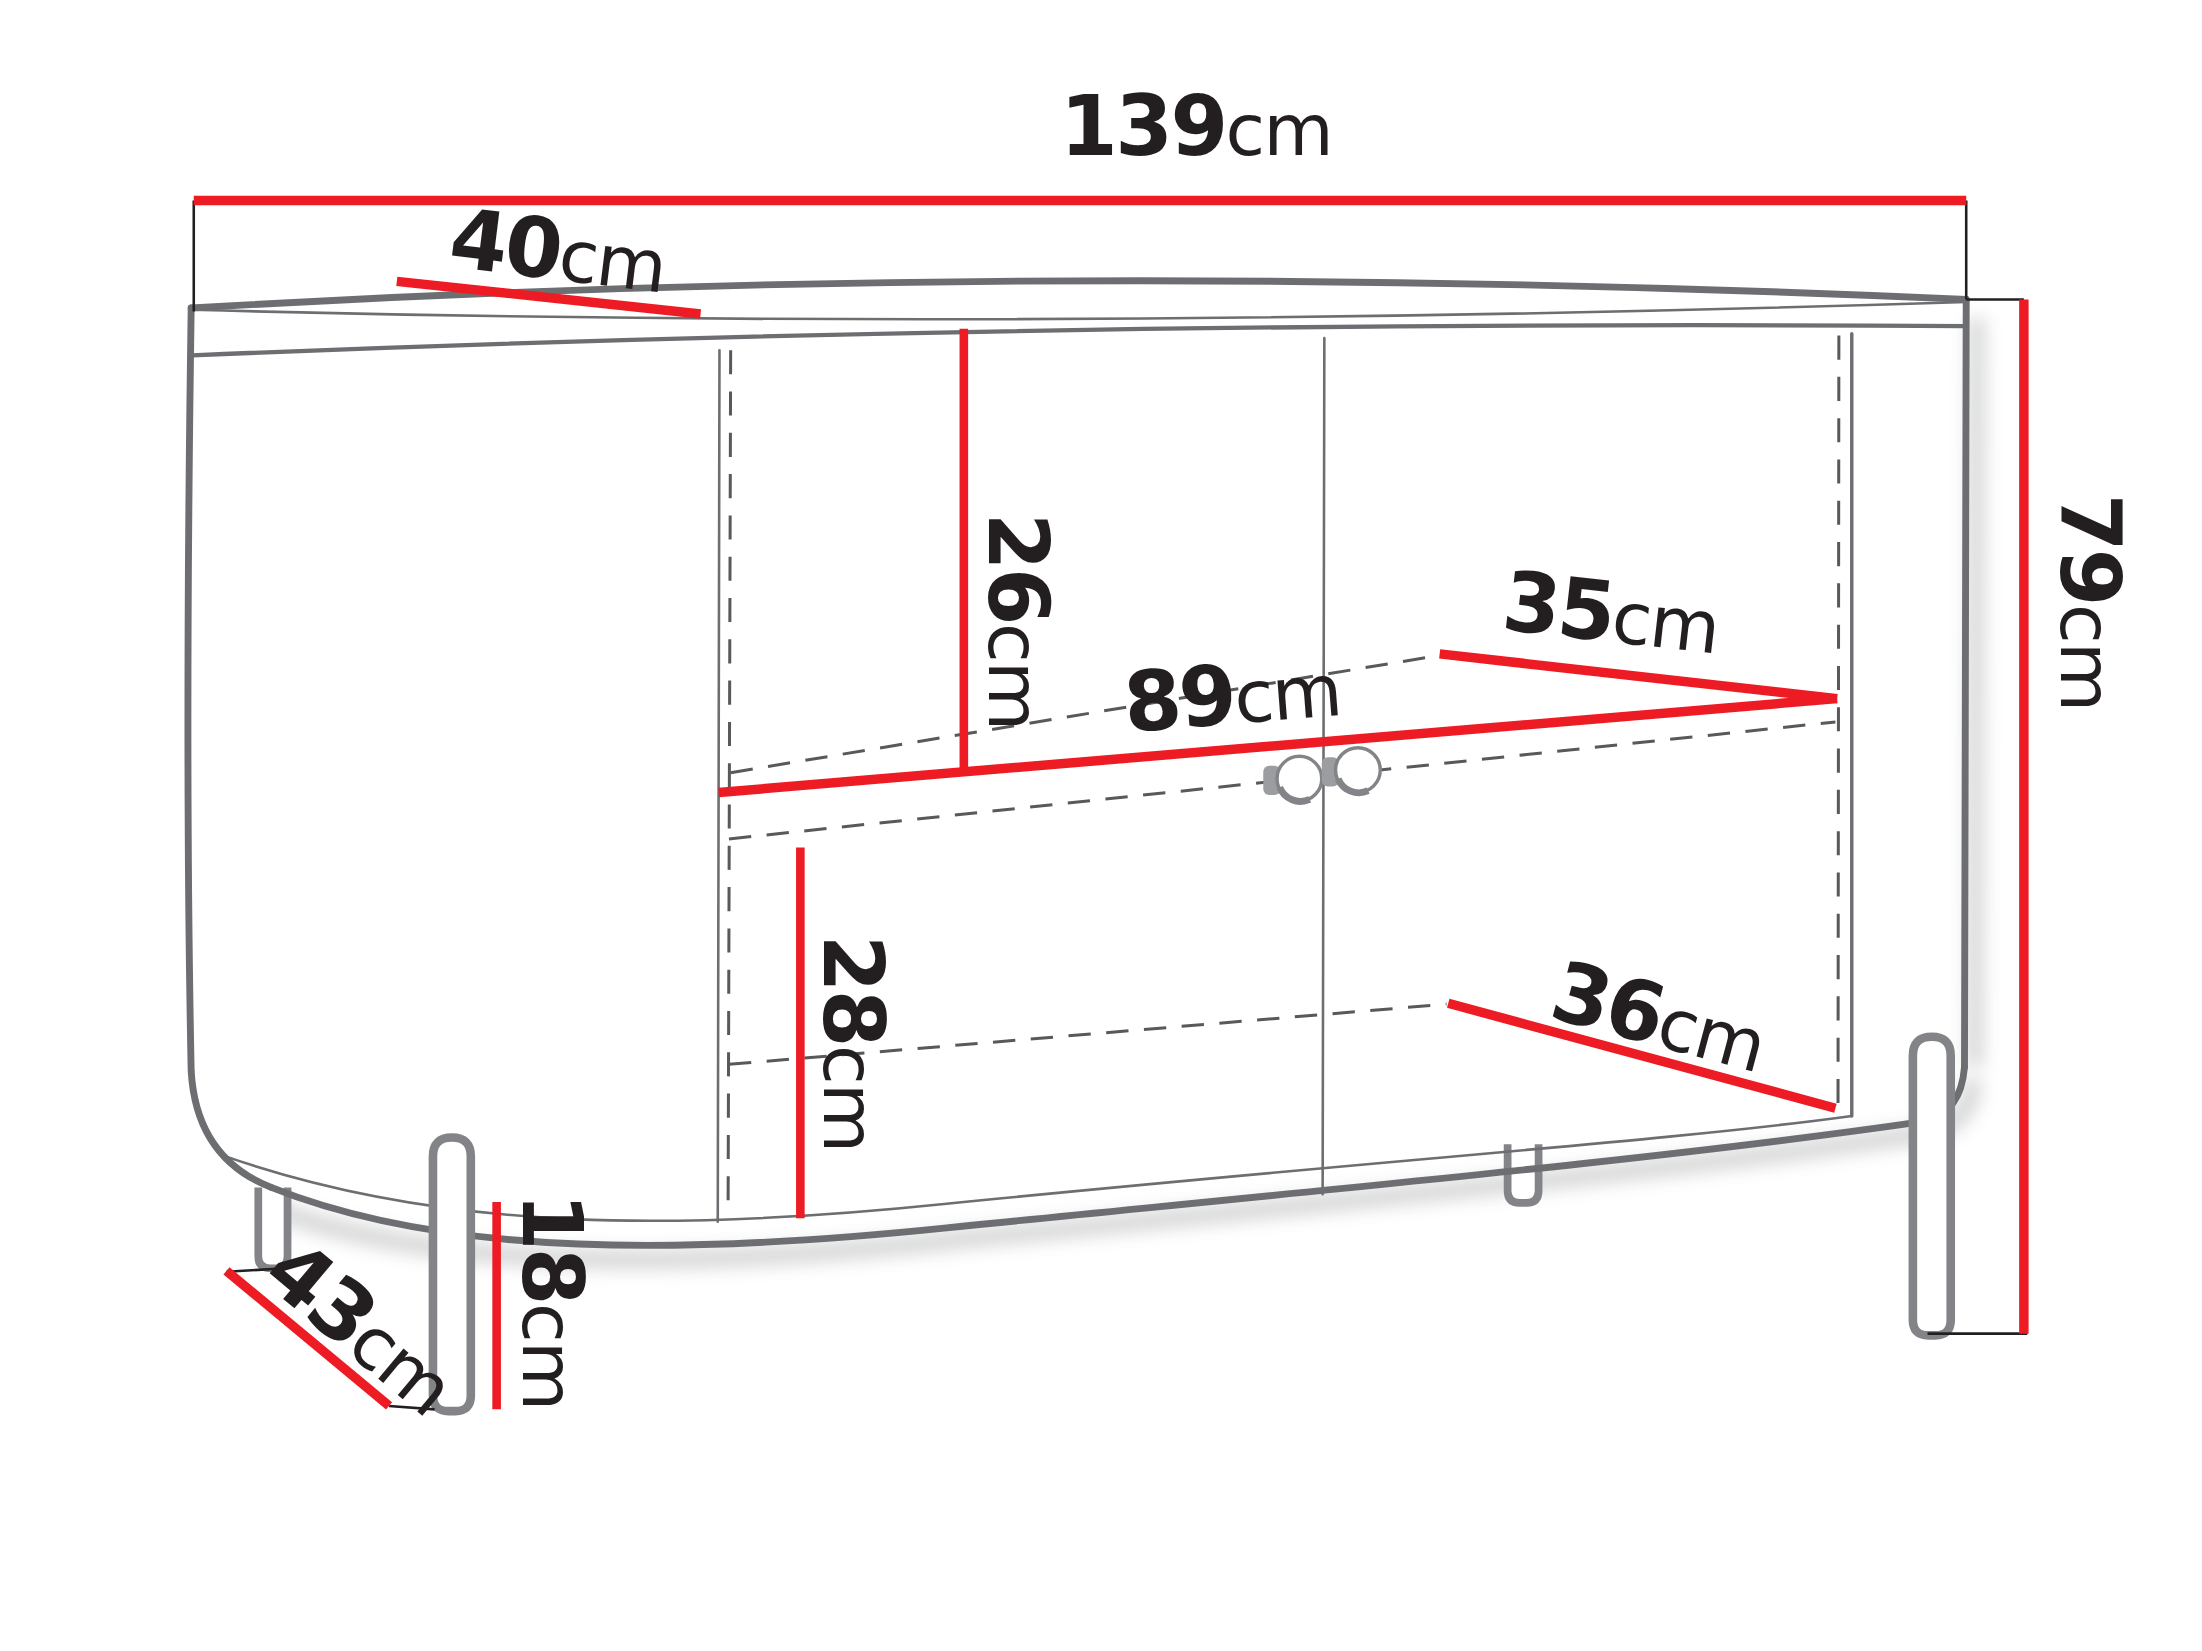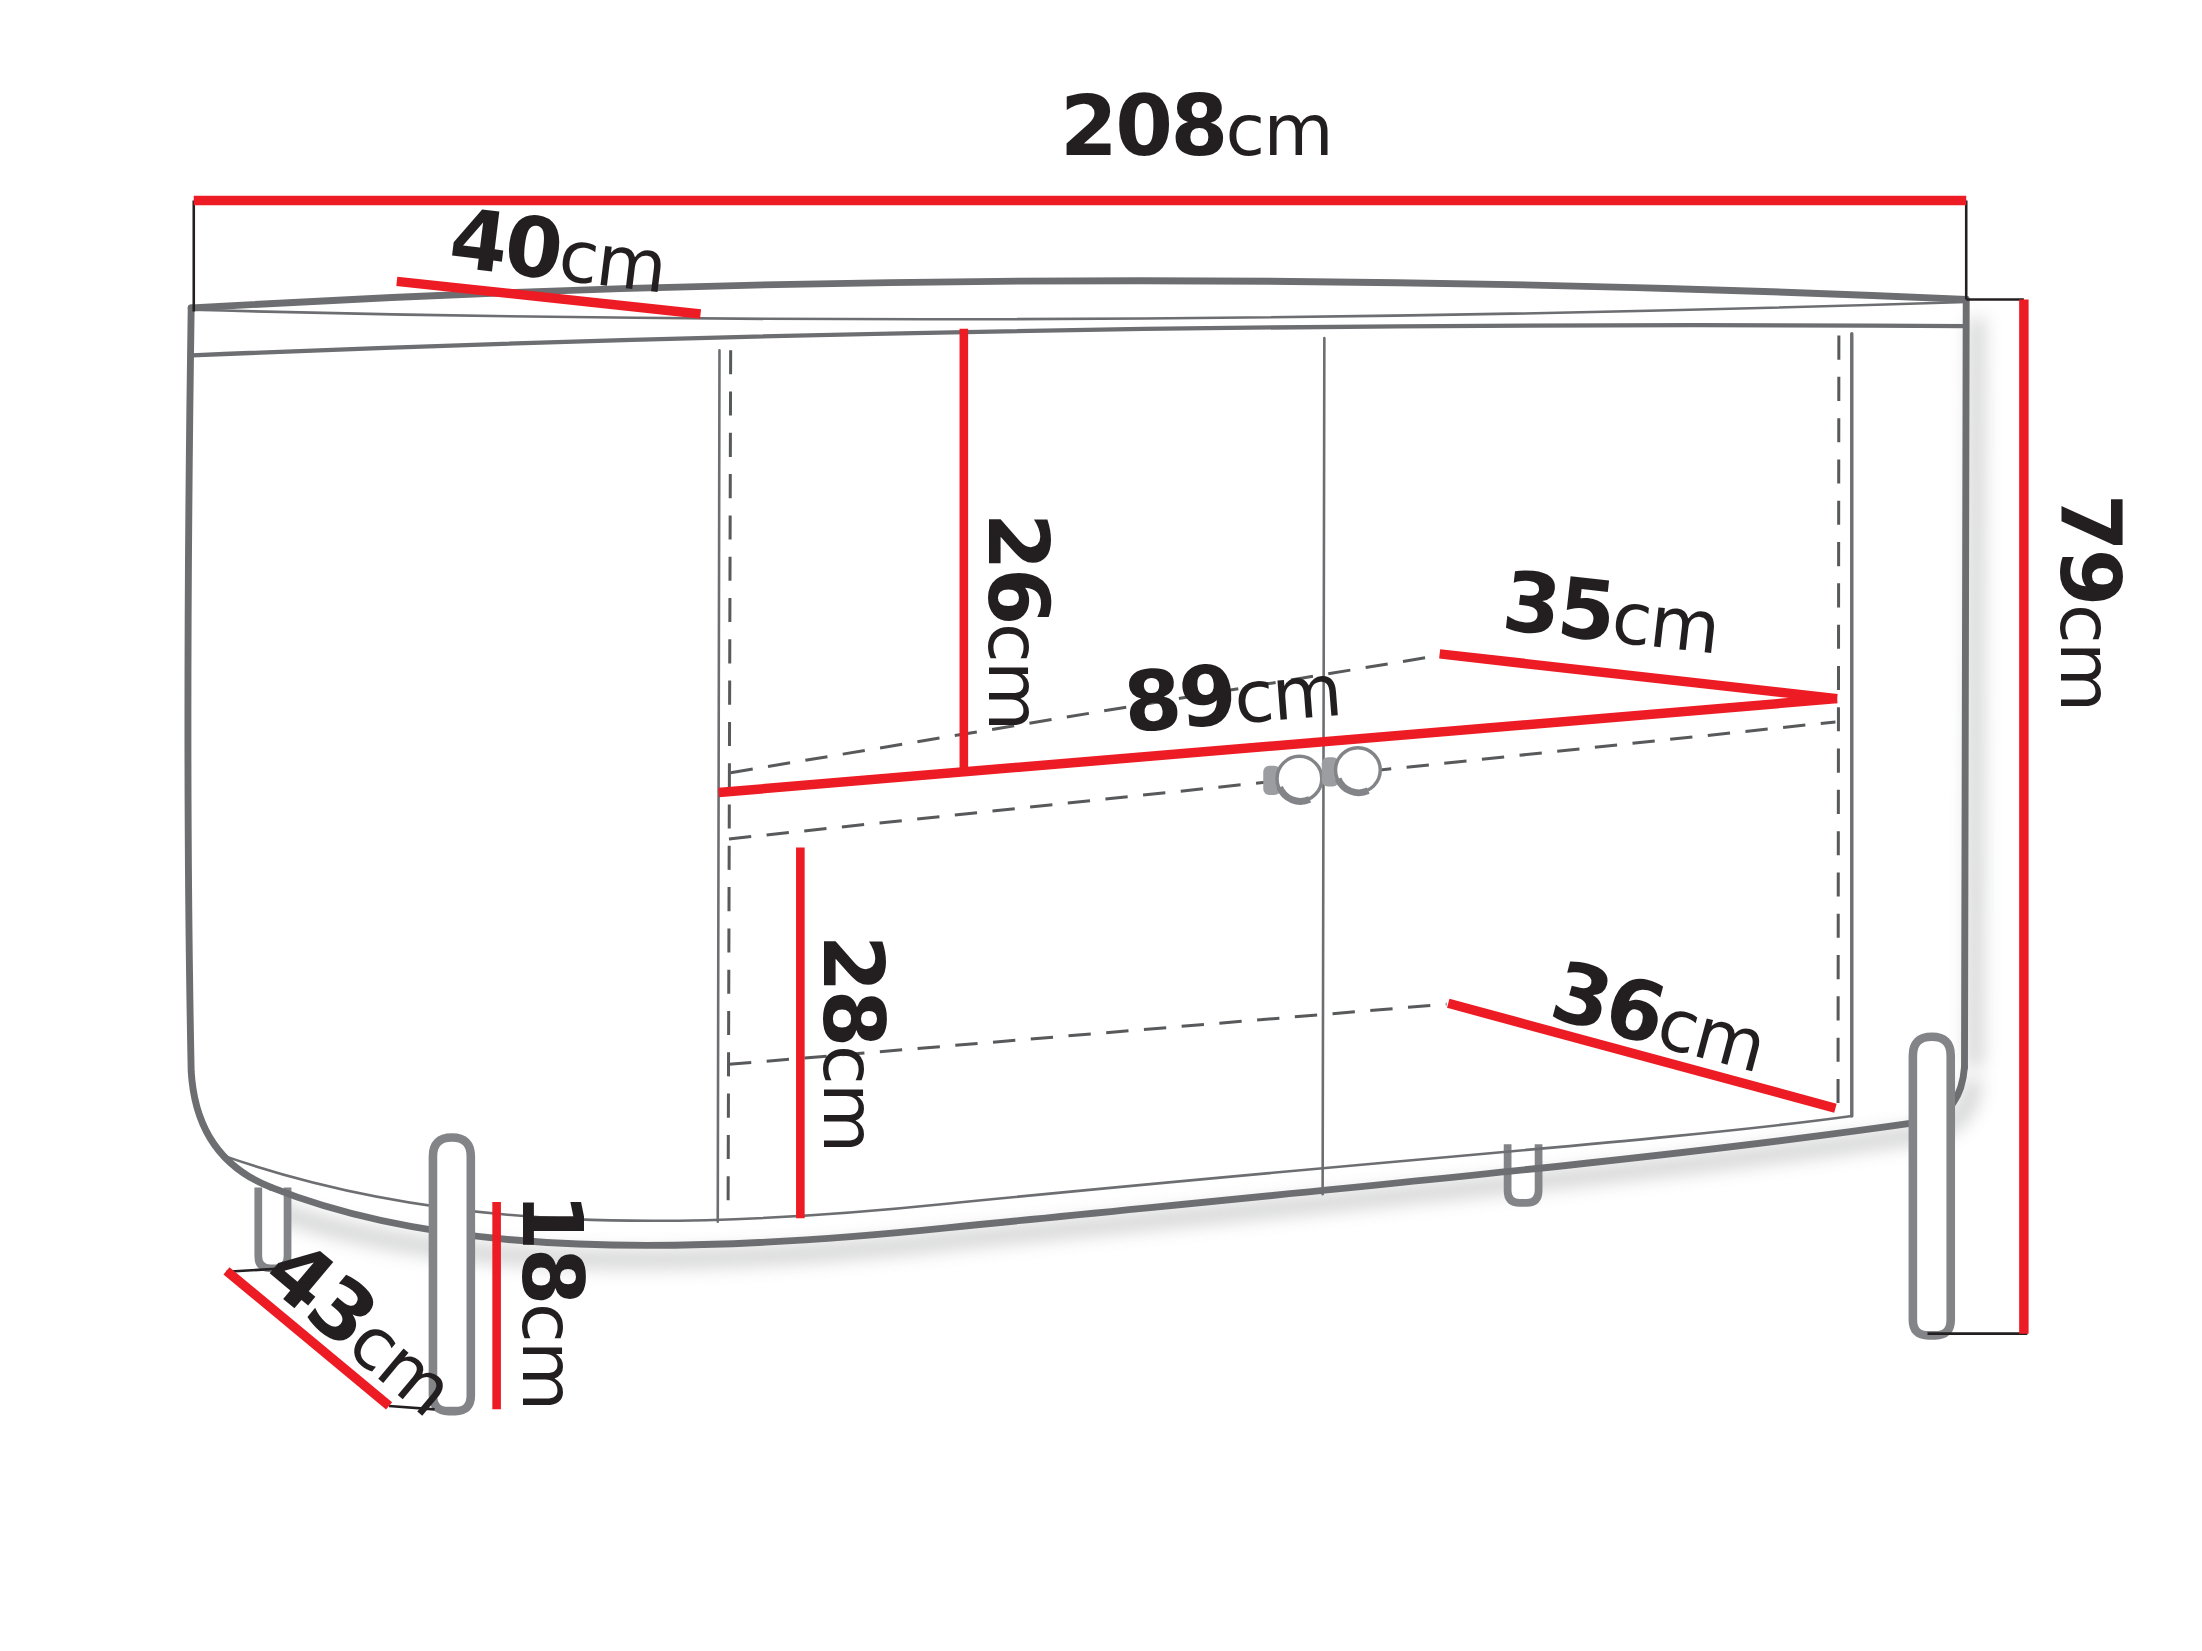--- a/index.html
+++ b/index.html
@@ -108,21 +108,21 @@
       <path d="M1673 760 L2135 812" stroke-width="11"></path>
       <path d="M930 985 L930 1416" stroke-width="10"></path>
       <path d="M1683 1166 L2133 1288" stroke-width="11"></path>
       <path d="M2352 348 L2352 1550" stroke-width="11"></path>
       <path d="M263 1477 L452 1634" stroke-width="11"></path>
       <path d="M577 1397 L577 1638" stroke-width="10"></path>
     </g>
   </svg>
 
   <div class="dim" style="left:1196px;top:126px;transform:translate(-50%,-50%);">
-    <span class="num">208</span><span class="unit">cm</span>
+    <span class="num">139</span><span class="unit">cm</span>
   </div>
 
   <div class="dim" style="left:558px;top:251px;transform:translate(-50%,-50%) rotate(7deg);">
     <span class="num">40</span><span class="unit">cm</span>
   </div>
 
   <div class="dim" style="left:1017px;top:621px;transform:translate(-50%,-50%) rotate(90deg);">
     <span class="num">26</span><span class="unit">cm</span>
   </div>
 

